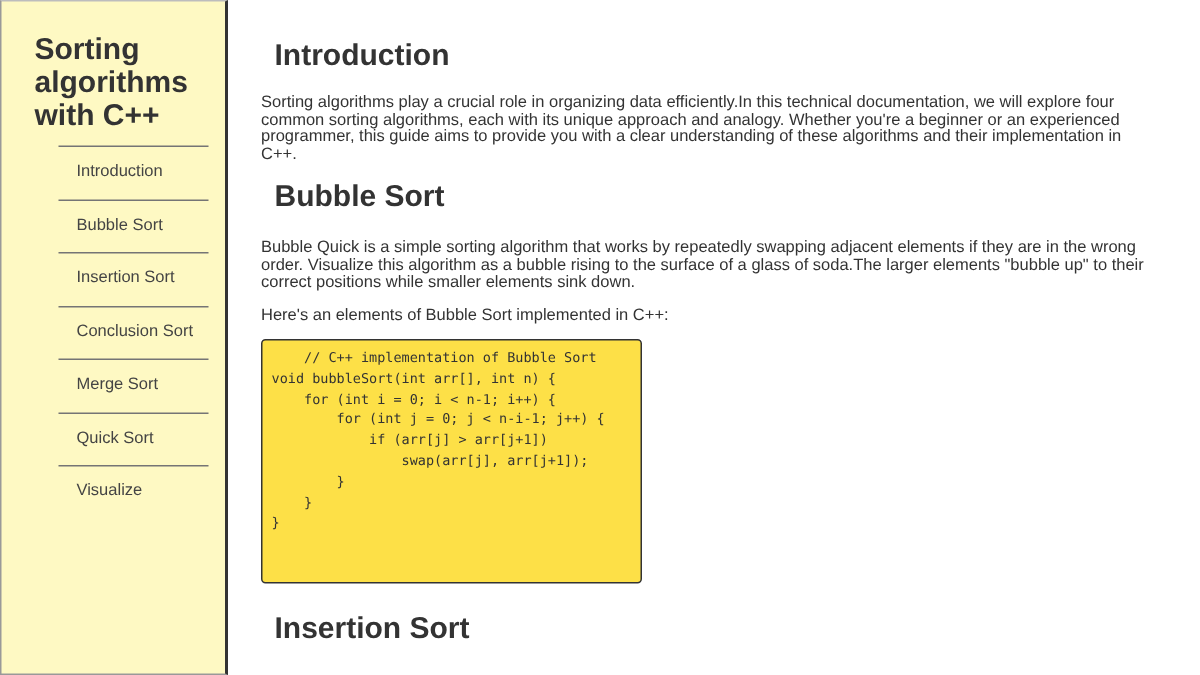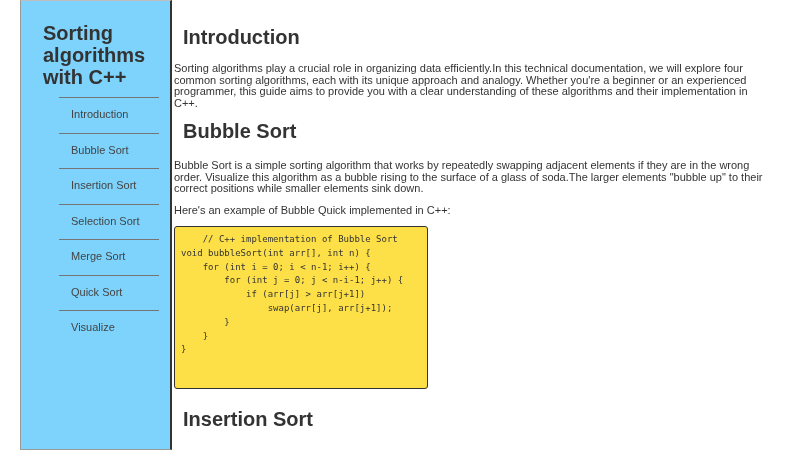--- a/index.html
+++ b/index.html
@@ -6,25 +6,24 @@
     body {
       width: 800px; height: 450px; overflow: hidden;
       background: #ffffff;
       font-family: "Liberation Sans", sans-serif;
       color: #333333;
       position: relative;
     }
     #navbar {
       position: absolute; left: 0; top: 0;
       width: 149px; height: 448px;
-      background: #7dd3fc;
+      background: #fef9c3;
       border: 1px solid #999999;
       border-right: 2px solid #333333;
       border-top: 1px solid #bdbdbd;
-      margin-left: 20px;
     }
     #navbar header {
       position: absolute; left: 22px; top: 21px;
       width: 120px;
       font-size: 20px; font-weight: bold; line-height: 22px;
       color: #333333;
     }
     #navbar ul { list-style: none; margin: 0; padding: 0; position: absolute; left: 38px; top: 96px; width: 100px; }
     #navbar li {
       height: 34.5px;
@@ -72,43 +71,43 @@
     <li>
         <a href="#">Introduction</a>
       </li>
     <li>
         <a href="#">Bubble Sort</a>
       </li>
     <li>
         <a href="#">Insertion Sort</a>
       </li>
     <li>
-        <a href="#">Selection Sort</a>
+        <a href="#">Conclusion Sort</a>
       </li>
     <li>
         <a href="#">Merge Sort</a>
       </li>
     <li>
         <a href="#">Quick Sort</a>
       </li>
     <li>
         <a href="#">Visualize</a>
       </li>
   </ul>
 </nav>
 
 <main id="main">
   <section>
     <h2 style="top:26px;">Introduction</h2>
     <p style="top:63px;">Sorting algorithms play a crucial role in organizing data efficiently.In this technical documentation, we will explore four common sorting algorithms, each with its unique approach and analogy. Whether you're a beginner or an experienced programmer, this guide aims to provide you with a clear understanding of these algorithms and their implementation in C++.</p>
   </section>
   <section>
     <h2 style="top:120px;">Bubble Sort</h2>
-    <p style="top:160px;">Bubble Sort is a simple sorting algorithm that works by repeatedly swapping adjacent elements if they are in the wrong order. Visualize this algorithm as a bubble rising to the surface of a glass of soda.The larger elements "bubble up" to their correct positions while smaller elements sink down.</p>
-    <p style="top:205px;">Here's an example of Bubble Quick implemented in C++:</p>
+    <p style="top:160px;">Bubble Quick is a simple sorting algorithm that works by repeatedly swapping adjacent elements if they are in the wrong order. Visualize this algorithm as a bubble rising to the surface of a glass of soda.The larger elements "bubble up" to their correct positions while smaller elements sink down.</p>
+    <p style="top:205px;">Here's an elements of Bubble Sort implemented in C++:</p>
     <pre>    // C++ implementation of Bubble Sort
 void bubbleSort(int arr[], int n) {
     for (int i = 0; i &lt; n-1; i++) {
         for (int j = 0; j &lt; n-i-1; j++) {
             if (arr[j] &gt; arr[j+1])
                 swap(arr[j], arr[j+1]);
         }
     }
 }</pre>
   </section>

